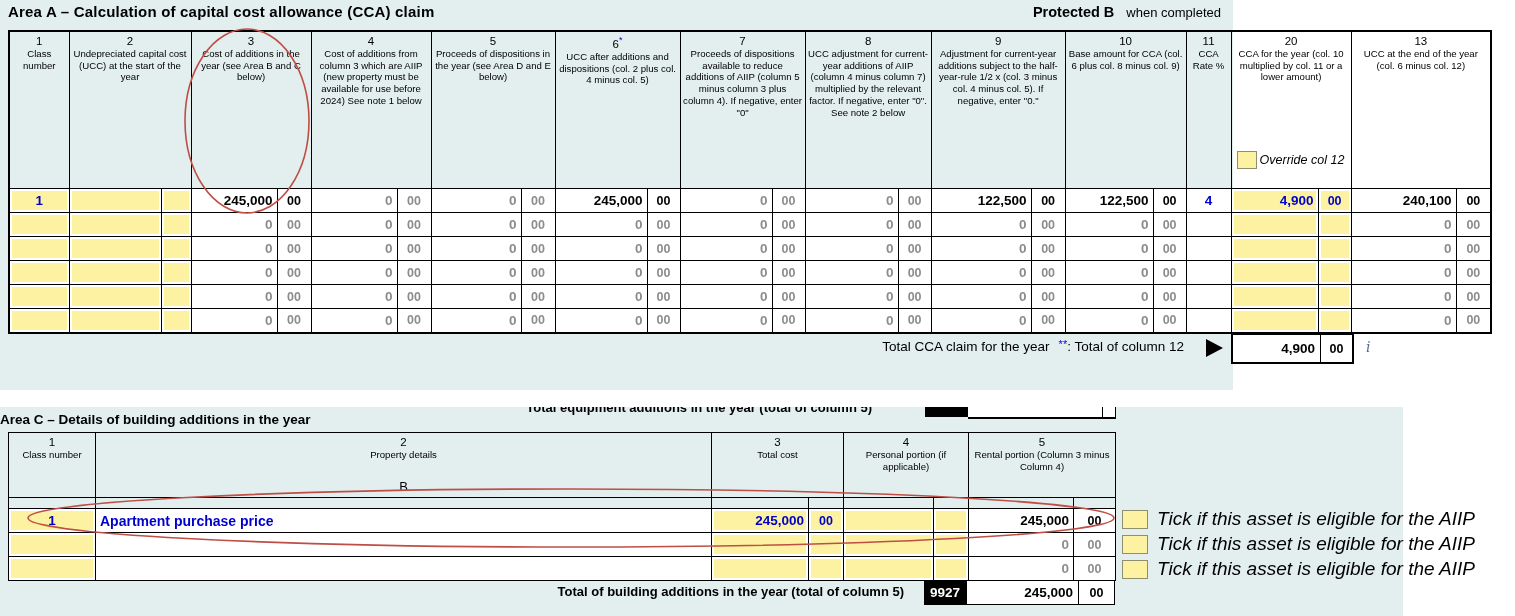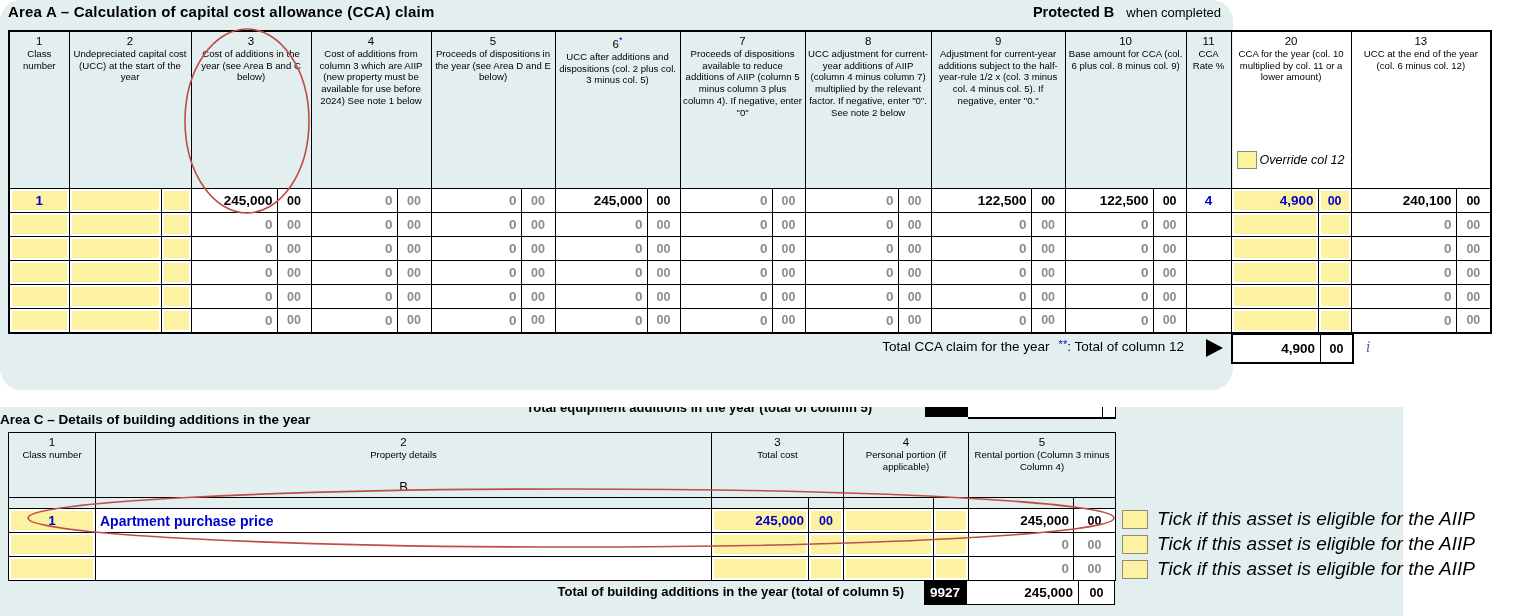--- a/index.html
+++ b/index.html
@@ -1,17 +1,17 @@
 <!DOCTYPE html>
 <html><head>
 <meta charset="utf-8">
 <style>
   html,body{margin:0;padding:0;}
   .page{position:relative;width:1515px;height:616px;background:#fff;font-family:"Liberation Sans",sans-serif;color:#000;overflow:hidden;}
-  .panel-a{position:absolute;left:0;top:0;width:1233px;height:390px;background:#e2efee;border-radius:21px;}
+  .panel-a{position:absolute;left:0;top:0;width:1233px;height:390px;background:#e2efee;}
   .panel-c{position:absolute;left:0;top:407px;width:1403px;height:209px;background:#e2efee;}
   .atitle{position:absolute;left:8px;top:3px;font-size:15px;font-weight:bold;letter-spacing:.2px;}
   .protected{position:absolute;right:12px;top:4px;font-size:13px;white-space:nowrap;}
   .protected .pb{font-weight:bold;font-size:14.5px;margin-right:12px;}
   table{border-collapse:collapse;table-layout:fixed;}
   .ta{position:absolute;left:8px;top:30px;width:1482px;border:2px solid #000;}
   .ta th,.ta td,.tc th,.tc td{border:1px solid #000;padding:0;overflow:hidden;}
   .ta thead th{height:156px;vertical-align:top;font-weight:normal;background:transparent;}
   .num{font-size:11.5px;text-align:center;margin-top:3px;}
   .htx{font-size:9.6px;line-height:1.22;text-align:center;padding:1px 2px 0 2px;}
@@ -113,21 +113,21 @@
           <th colspan="2">
               <div class="num">4</div>
               <div class="htx">Cost of additions from column 3 which are AIIP (new property must be available for use before 2024) See note 1 below</div>
             </th>
           <th colspan="2">
               <div class="num">5</div>
               <div class="htx">Proceeds of dispositions in the year (see Area D and E below)</div>
             </th>
           <th colspan="2">
               <div class="num"><span>6</span><span class="star">*</span></div>
-              <div class="htx">UCC after additions and dispositions (col. 2 plus col. 3 minus col. 5)</div>
+              <div class="htx">UCC after additions and dispositions (col. 2 plus col. 4 minus col. 5)</div>
             </th>
           <th colspan="2">
               <div class="num">7</div>
               <div class="htx">Proceeds of dispositions available to reduce additions of AIIP (column 5 minus column 3 plus column 4). If negative, enter "0"</div>
             </th>
           <th colspan="2">
               <div class="num">8</div>
               <div class="htx">UCC adjustment for current-year additions of AIIP (column 4 minus column 7) multiplied by the relevant factor. If negative, enter "0". See note 2 below</div>
             </th>
           <th colspan="2">

